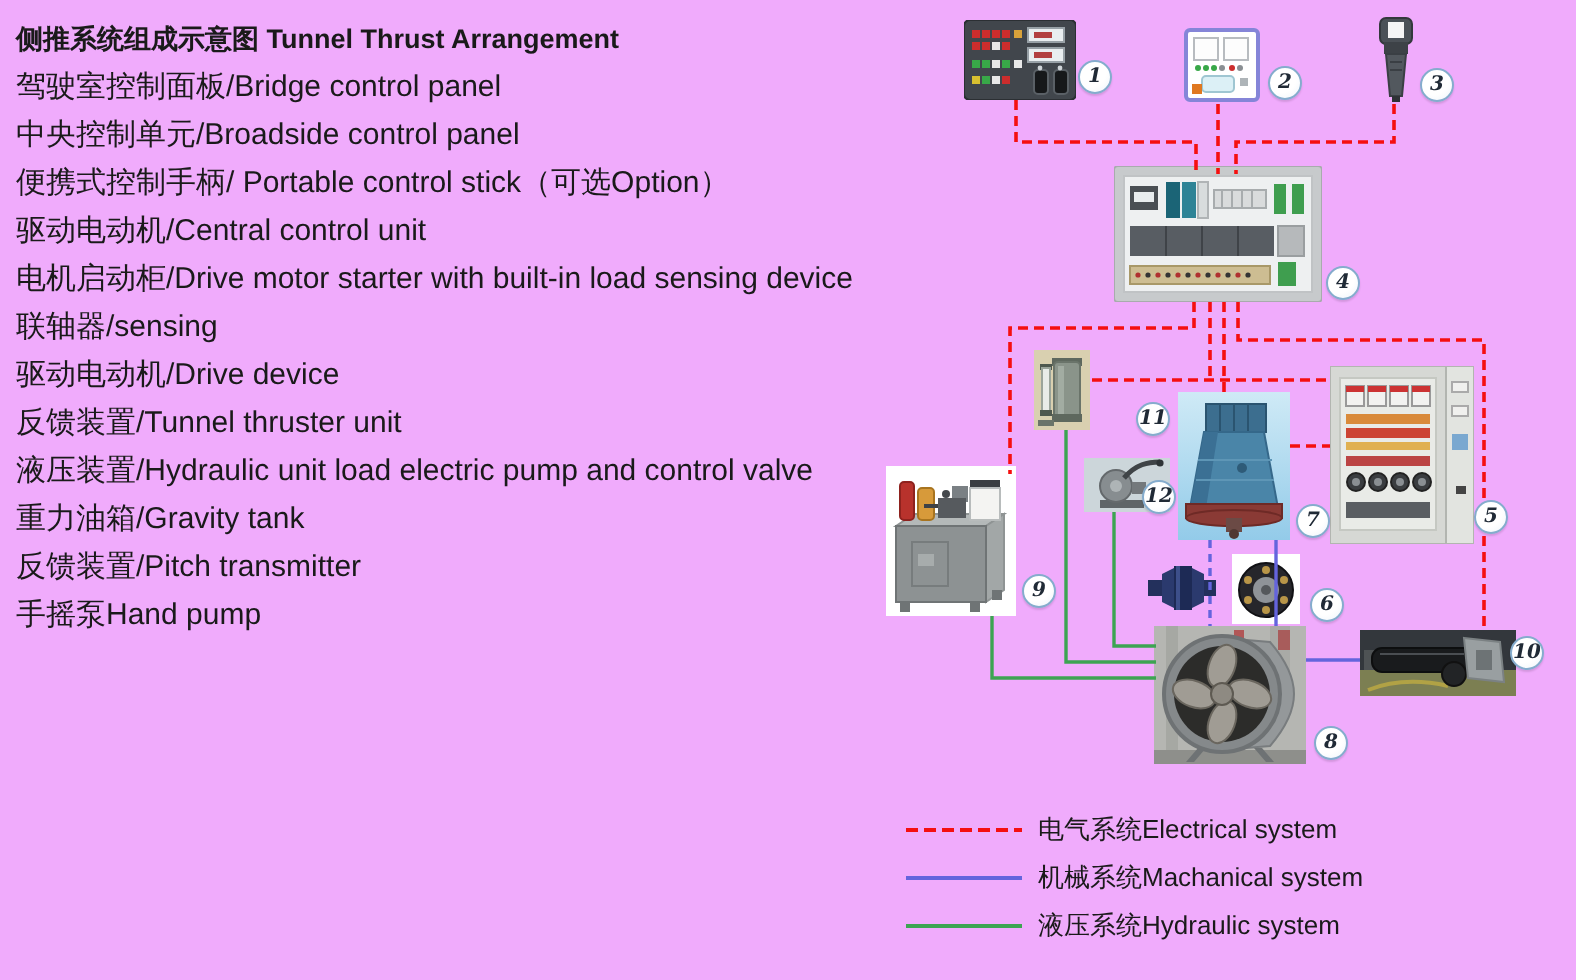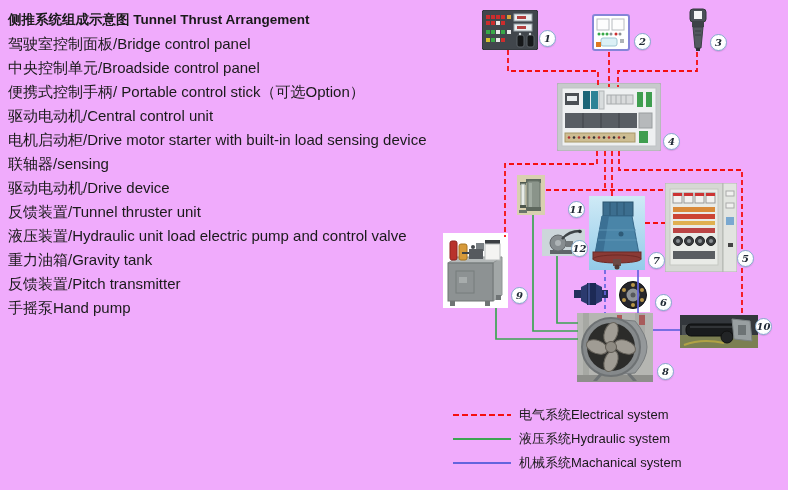--- a/index.html
+++ b/index.html
@@ -355,22 +355,22 @@
   <div class="badge" style="left:755px;top:318px;">10</div>
   <div class="badge" style="left:568px;top:201px;">11</div>
   <div class="badge" style="left:571px;top:240px;font-style:italic;">12</div>
 
   <div class="legend">
     <div class="lrow">
       <div class="lsample red"></div>
       <span>电气系统Electrical system</span>
     </div>
     <div class="lrow">
+      <div class="lsample blue"></div>
+      <span>机械系统Machanical system</span>
+    </div>
+    <div class="lrow">
       <div class="lsample green"></div>
       <span>液压系统Hydraulic system</span>
     </div>
-    <div class="lrow">
-      <div class="lsample blue"></div>
-      <span>机械系统Machanical system</span>
-    </div>
   </div>
 
 </div>
 
 </body></html>

